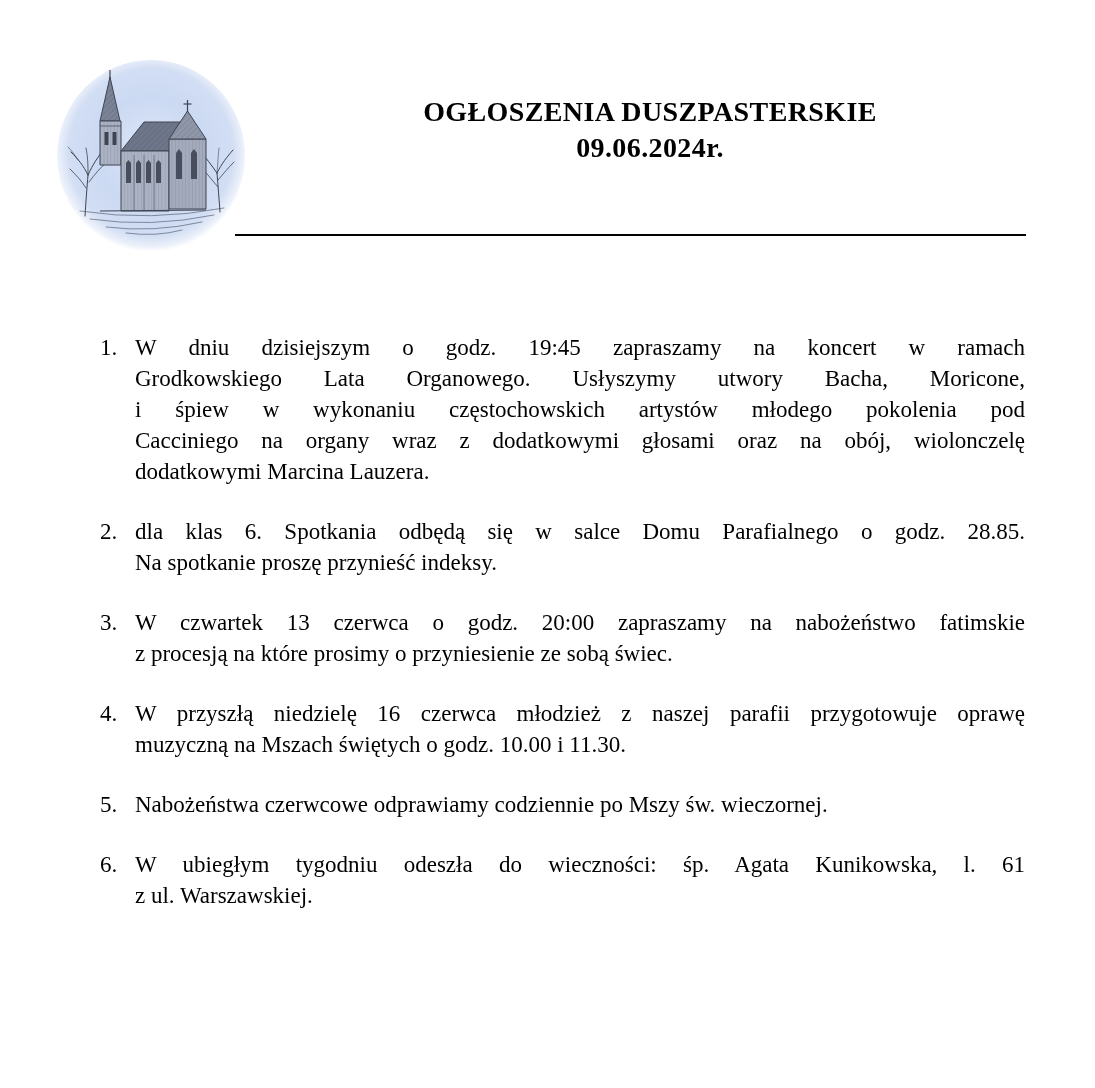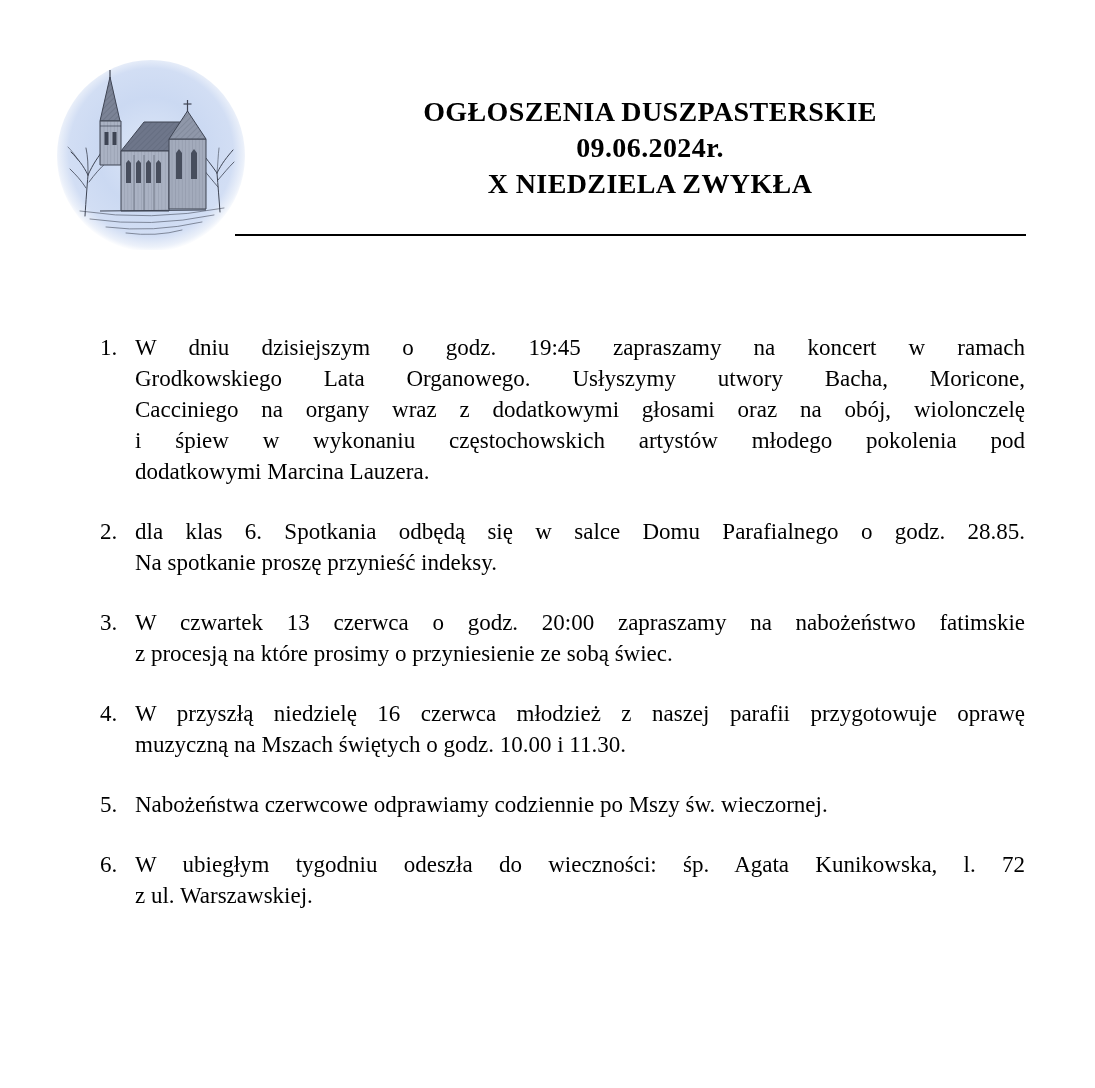--- a/index.html
+++ b/index.html
@@ -140,33 +140,32 @@
         </g>
 
         <line x1="44" y1="152" x2="150" y2="151" stroke-width="1"></line>
       </g>
     </svg>
   </div>
 
   <div class="header">
     <div>OGŁOSZENIA DUSZPASTERSKIE</div>
     <div>09.06.2024r.</div>
-    <div>X NIEDZIELA ZWYKŁA</div>
   </div>
 
   <div class="rule"></div>
 
   <div class="list">
       <div class="item">
         <div class="num">1.</div>
         <div class="body">
           <div class="line just">W dniu dzisiejszym o godz. 19:45 zapraszamy na koncert w ramach</div>
           <div class="line just">Grodkowskiego Lata Organowego. Usłyszymy utwory Bacha, Moricone,</div>
+          <div class="line just">i śpiew w wykonaniu częstochowskich artystów młodego pokolenia pod</div>
           <div class="line just">Cacciniego na organy wraz z dodatkowymi głosami oraz na obój, wiolonczelę</div>
-          <div class="line just">i śpiew w wykonaniu częstochowskich artystów młodego pokolenia pod</div>
           <div class="line">dodatkowymi Marcina Lauzera.</div>
         </div>
       </div>
       <div class="item">
         <div class="num">2.</div>
         <div class="body">
           <div class="line just">dla klas 6. Spotkania odbędą się w salce Domu Parafialnego o godz. 28.85.</div>
           <div class="line">Na spotkanie proszę przynieść indeksy.</div>
         </div>
       </div>
@@ -186,21 +185,21 @@
       </div>
       <div class="item">
         <div class="num">5.</div>
         <div class="body">
           <div class="line">Nabożeństwa czerwcowe odprawiamy codziennie po Mszy św. wieczornej.</div>
         </div>
       </div>
       <div class="item">
         <div class="num">6.</div>
         <div class="body">
-          <div class="line just">W ubiegłym tygodniu odeszła do wieczności: śp. Agata Kunikowska, l. 72</div>
+          <div class="line just">W ubiegłym tygodniu odeszła do wieczności: śp. Agata Kunikowska, l. 61</div>
           <div class="line">z ul. Warszawskiej.</div>
         </div>
       </div>
     </div>
 
   <div class="footer">Dobry Jezu, a nasz Panie…</div>
 
 </div>
 
 </body></html>

